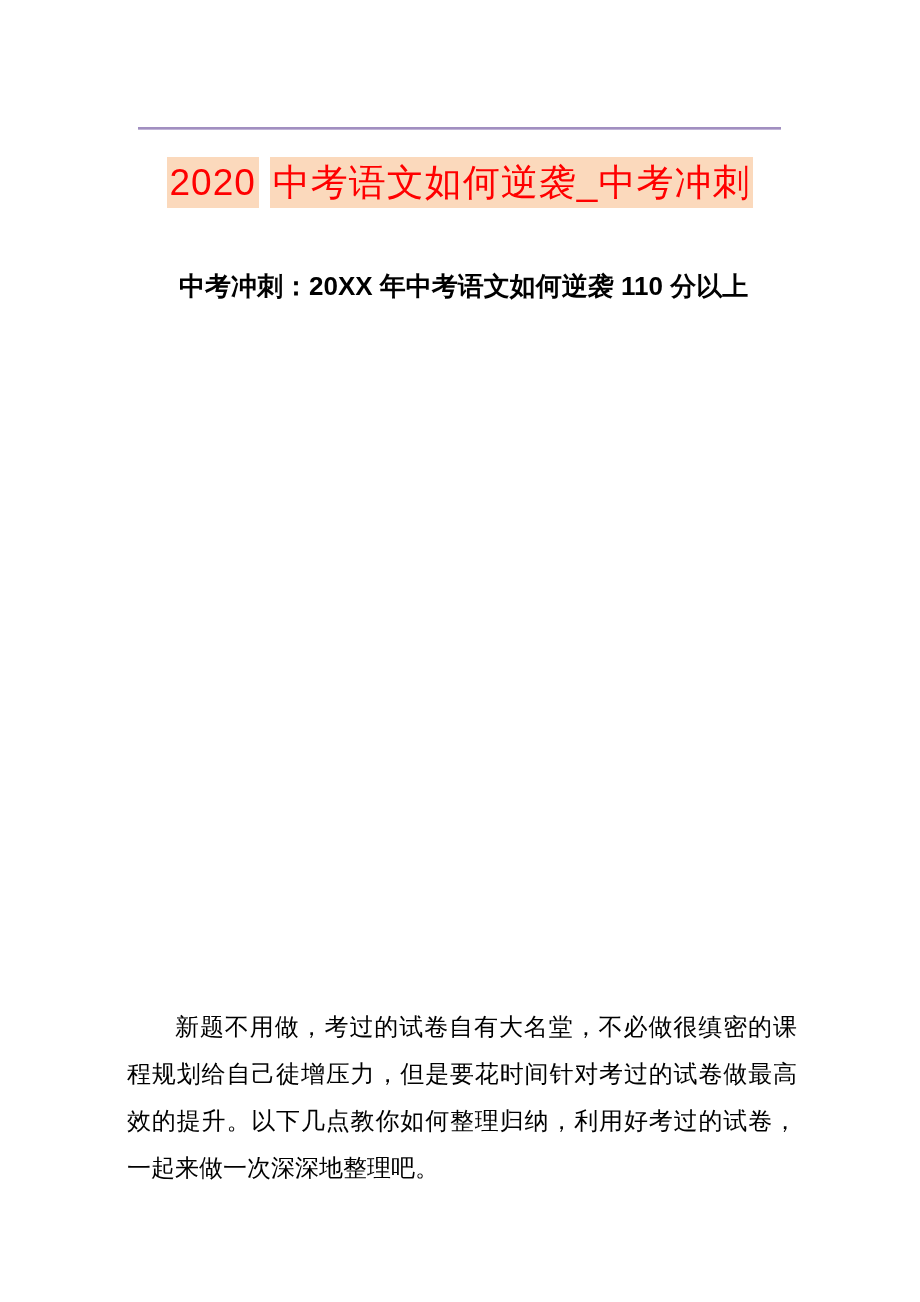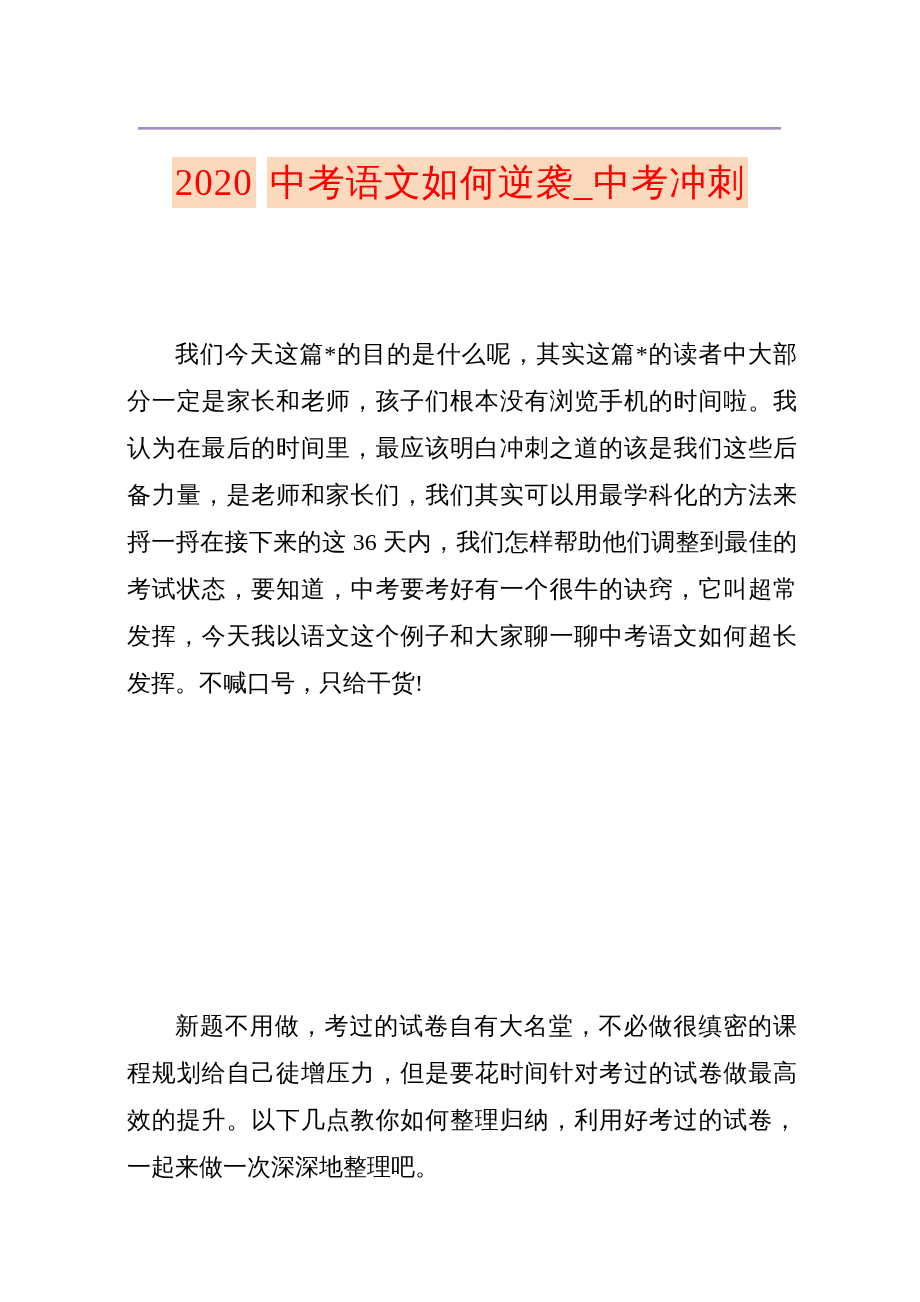--- a/index.html
+++ b/index.html
@@ -11,21 +11,21 @@
     --page-bg:#FFFFFF;
   }
   *{margin:0;padding:0;box-sizing:border-box;}
   html,body{background:#fff;}
   .page{
     position:relative;
     width:920px;
     height:1296px;
     background:var(--page-bg);
     overflow:hidden;
-    font-family:Liberation Serif, serif;
+    font-family:Liberation Sans, sans-serif;
     color:var(--body-text);
   }
   .divider{
     position:absolute;
     left:138px;
     top:127px;
     width:643px;
     height:3px;
     background:linear-gradient(to bottom, var(--divider-top) 0%, var(--divider-top) 55%, var(--divider-bottom) 100%);
   }
@@ -77,19 +77,19 @@
 </style>
 </head>
 <body>
 
 <div class="page">
 
   <div class="divider"></div>
 
   <h1 class="title"><span class="hl">2020</span><span class="gap"></span><span class="hl">中考语文如何逆袭_中考冲刺</span></h1>
 
+  <h2 class="subtitle">中考冲刺：20XX 年中考语文如何逆袭 110 分以上</h2>
 
-  <p class="para para-1">我们今天这篇*的目的是什么呢，其实这篇*的读者中大部分一定是家长和老师，孩子们根本没有浏览手机的时间啦。我认为在最后的时间里，最应该明白冲刺之道的该是我们这些后备力量，是老师和家长们，我们其实可以用最学科化的方法来捋一捋在接下来的这 36 天内，我们怎样帮助他们调整到最佳的考试状态，要知道，中考要考好有一个很牛的诀窍，它叫超常发挥，今天我以语文这个例子和大家聊一聊中考语文如何超长发挥。不喊口号，只给干货!</p>
 
 
   <p class="para para-3">新题不用做，考过的试卷自有大名堂，不必做很缜密的课程规划给自己徒增压力，但是要花时间针对考过的试卷做最高效的提升。以下几点教你如何整理归纳，利用好考过的试卷，一起来做一次深深地整理吧。</p>
 
 </div>
 
 </body></html>

